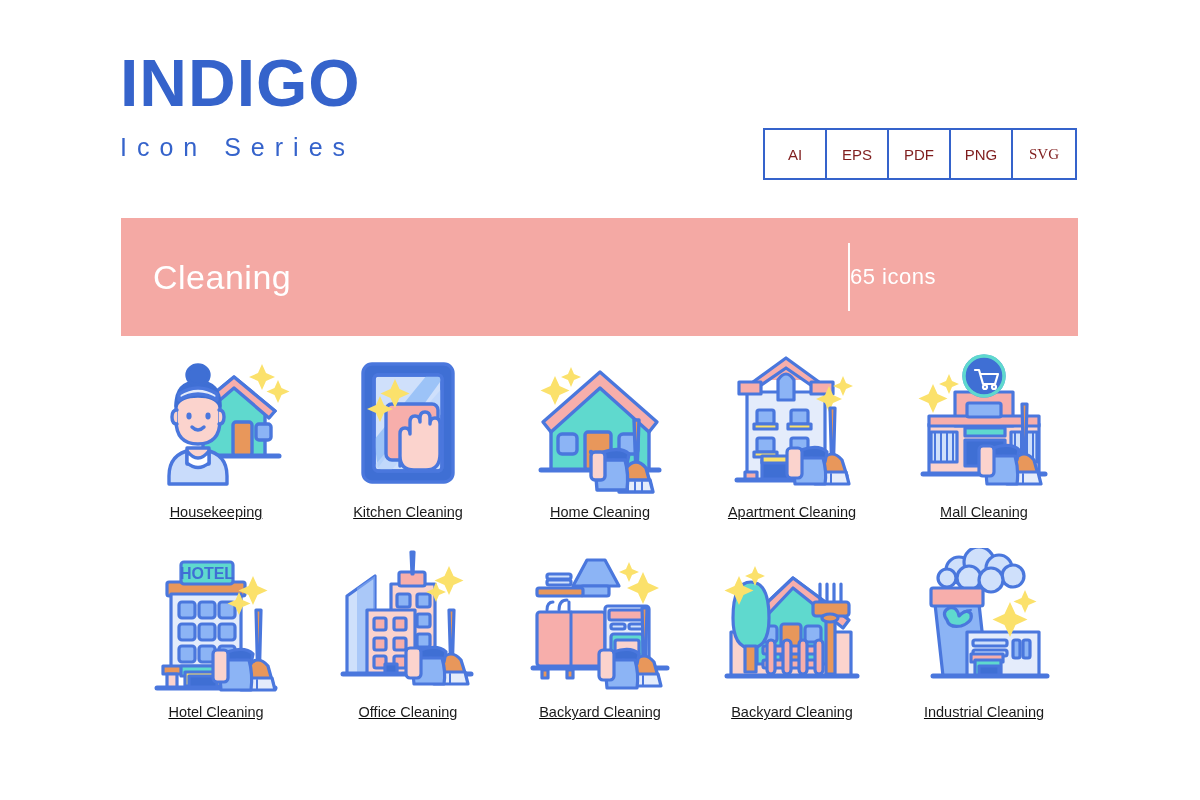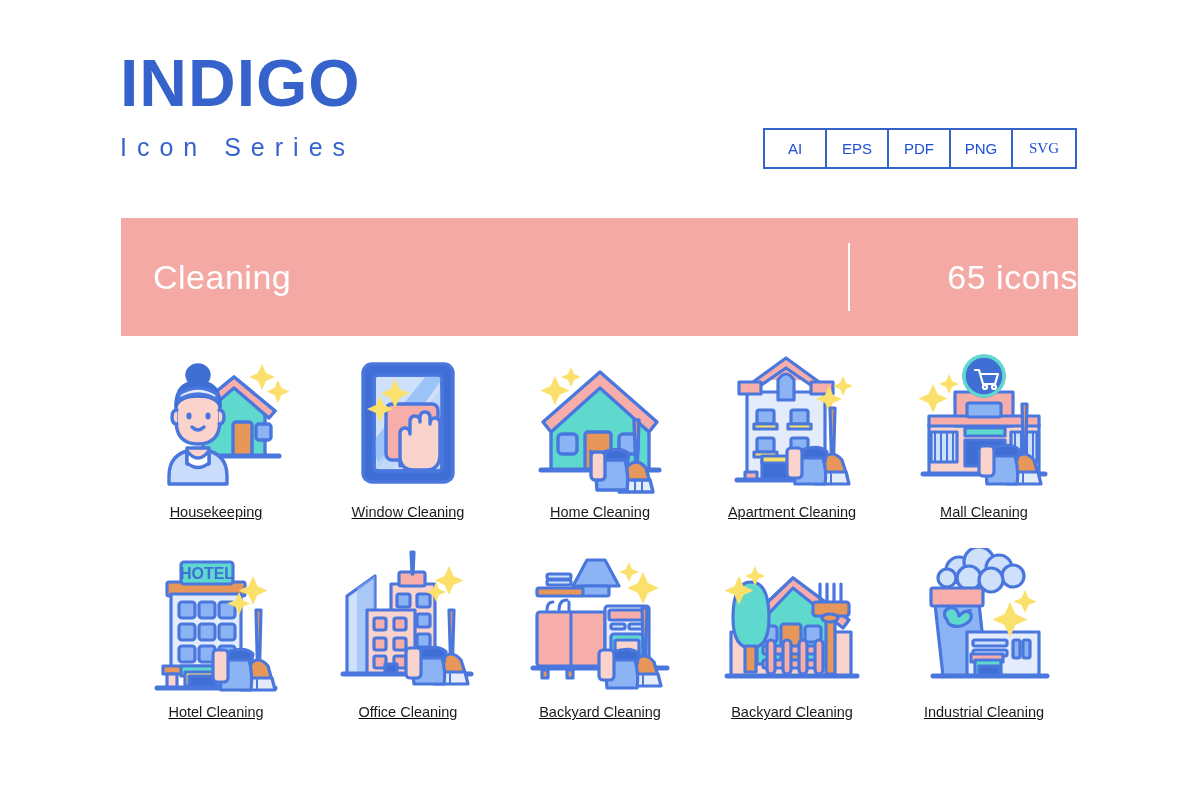--- a/index.html
+++ b/index.html
@@ -29,23 +29,23 @@
   }
 
   
   .formats {
     position: absolute;
     right: 123px; top: 128px;
     display: flex;
     border: 2px solid #3563cb;
   }
   .fmt {
-    min-width: 62px; height: 37px;
+    min-width: 62px; height: 48px;
     display: flex; align-items: center; justify-content: center;
-    font-size: 15px; color: #1d4ed8;
+    font-size: 15px; color: #7f1d1d;
     background: #ffffff;
     border-right: 2px solid #3563cb;
   }
   .fmt:last-child { border-right: none; font-family: Liberation Serif, serif; }
 
   
   .banner {
     position: absolute;
     left: 121px; top: 218px;
     width: 957px; height: 118px;
@@ -59,22 +59,22 @@
   }
   .banner-right {
     margin-left: auto;
     display: flex; align-items: center;
   }
   .banner-divider {
     width: 2px; height: 68px; background: #ffffff; opacity: .95;
   }
   .banner-count {
     width: 228px;
-    text-align: right;
-    font-size: 34px; font-weight: 400; color: #ffffff;
+    text-align: left;
+    font-size: 22px; font-weight: 400; color: #ffffff;
     letter-spacing: .5px;
   }
 
   
   .grid {
     position: absolute;
     left: 120px; top: 348px;
     width: 960px;
     display: grid;
     grid-template-columns: repeat(5, 1fr);
@@ -166,21 +166,21 @@
             </clipPath>
           <rect x="41" y="27" width="68" height="96" rx="4" fill="none"></rect>
           <rect x="53" y="56" width="52" height="56" rx="6" fill="#f7aeab"></rect>
           <path d="M67 118 v-32 q0 -6 5 -6 t5 6 v-12 q0 -6 5 -6 t5 6 v-4 q0 -6 5 -6 t5 6 v6 q0 -6 5 -6 t5 6 v30 q0 16 -14 16 h-12 q-14 0 -14 -14 z" fill="#fbd3cd"></path>
           <g fill="#fbe16b" stroke="none">
             <path d="M62 31 l4.5 10 10 4.5 -10 4.5 -4.5 10 -4.5 -10 -10 -4.5 10 -4.5 z"></path>
             <path d="M47 48 l4 9 9 4 -9 4 -4 9 -4 -9 -9 -4 9 -4 z"></path>
           </g>
         </g>
       </svg>
-      <div class="cap">Window Cleaning</div>
+      <div class="cap">Kitchen Cleaning</div>
     </div>
 
     <div class="cell">
       <svg class="art" viewBox="0 0 150 150">
         <g stroke="#4a77dd" stroke-width="3.4" stroke-linejoin="round" stroke-linecap="round">
           <path d="M26 76 L75 32 L124 76 L124 122 L26 122 Z" fill="#5fd9ce"></path>
           <path d="M18 74 L75 24 L132 74 L124 84 L75 40 L26 84 Z" fill="#f7aeab"></path>
           <rect x="60" y="84" width="26" height="38" rx="3" fill="#e8975b"></rect>
           <circle cx="66" cy="104" r="2.2" fill="#4a77dd" stroke="none"></circle>
           <rect x="33" y="86" width="19" height="20" rx="4" fill="#8cb4f5"></rect>

